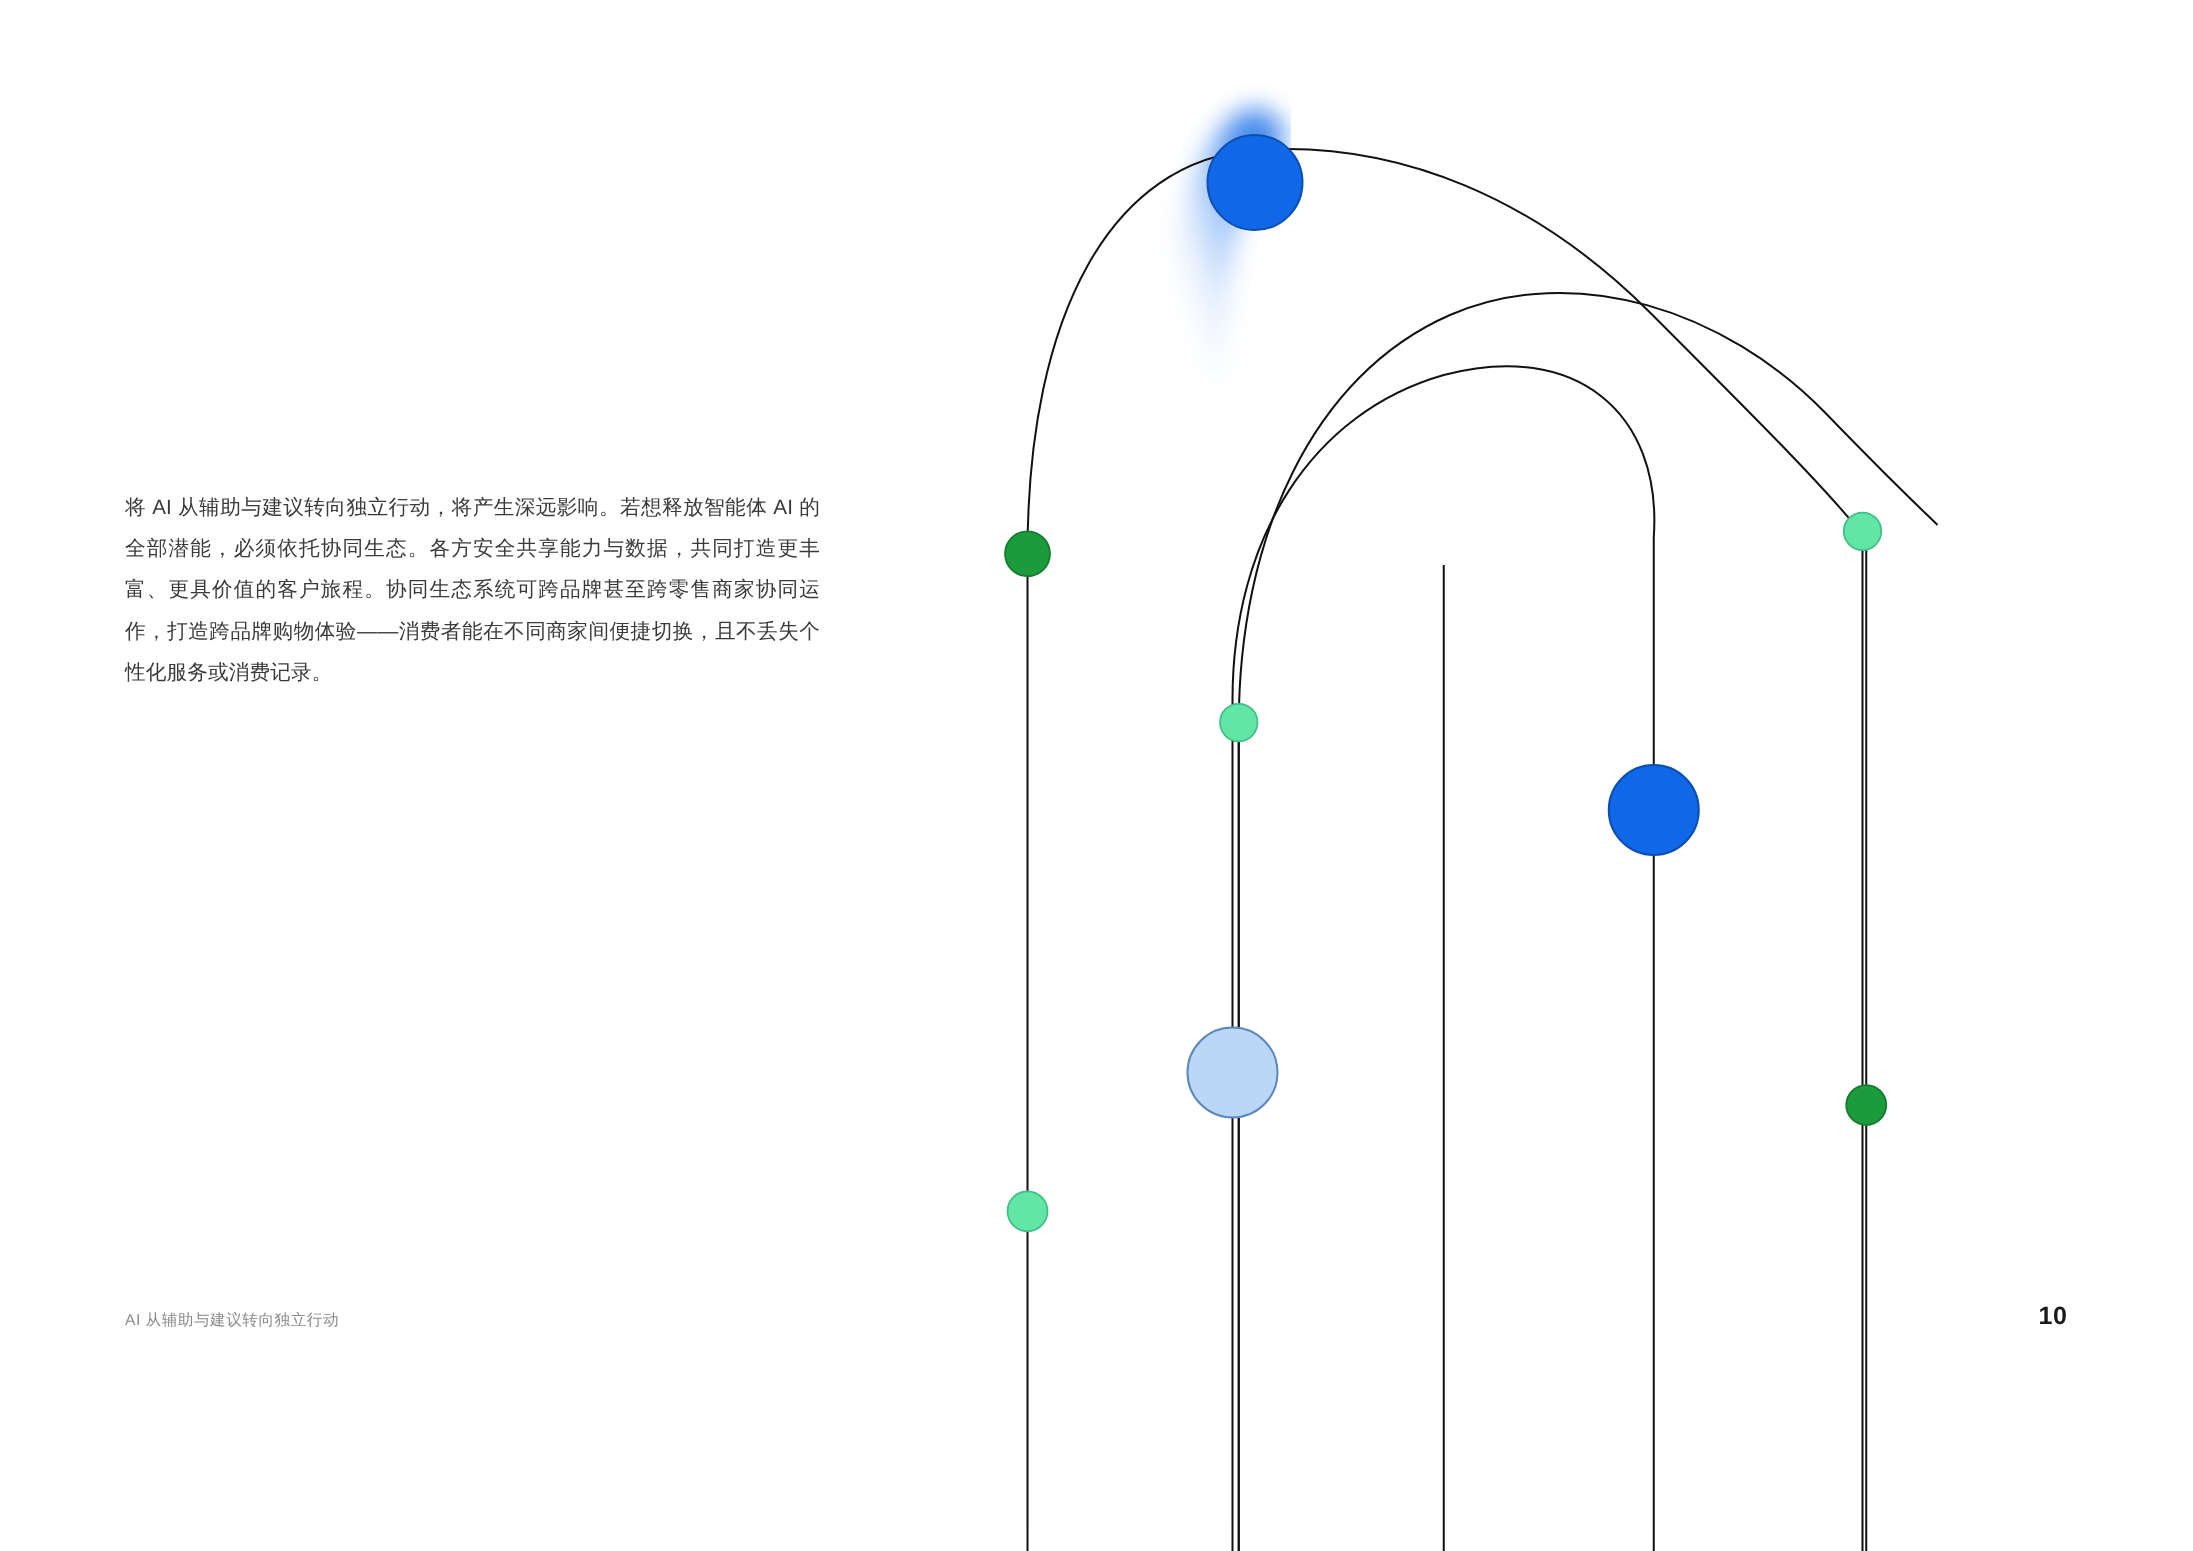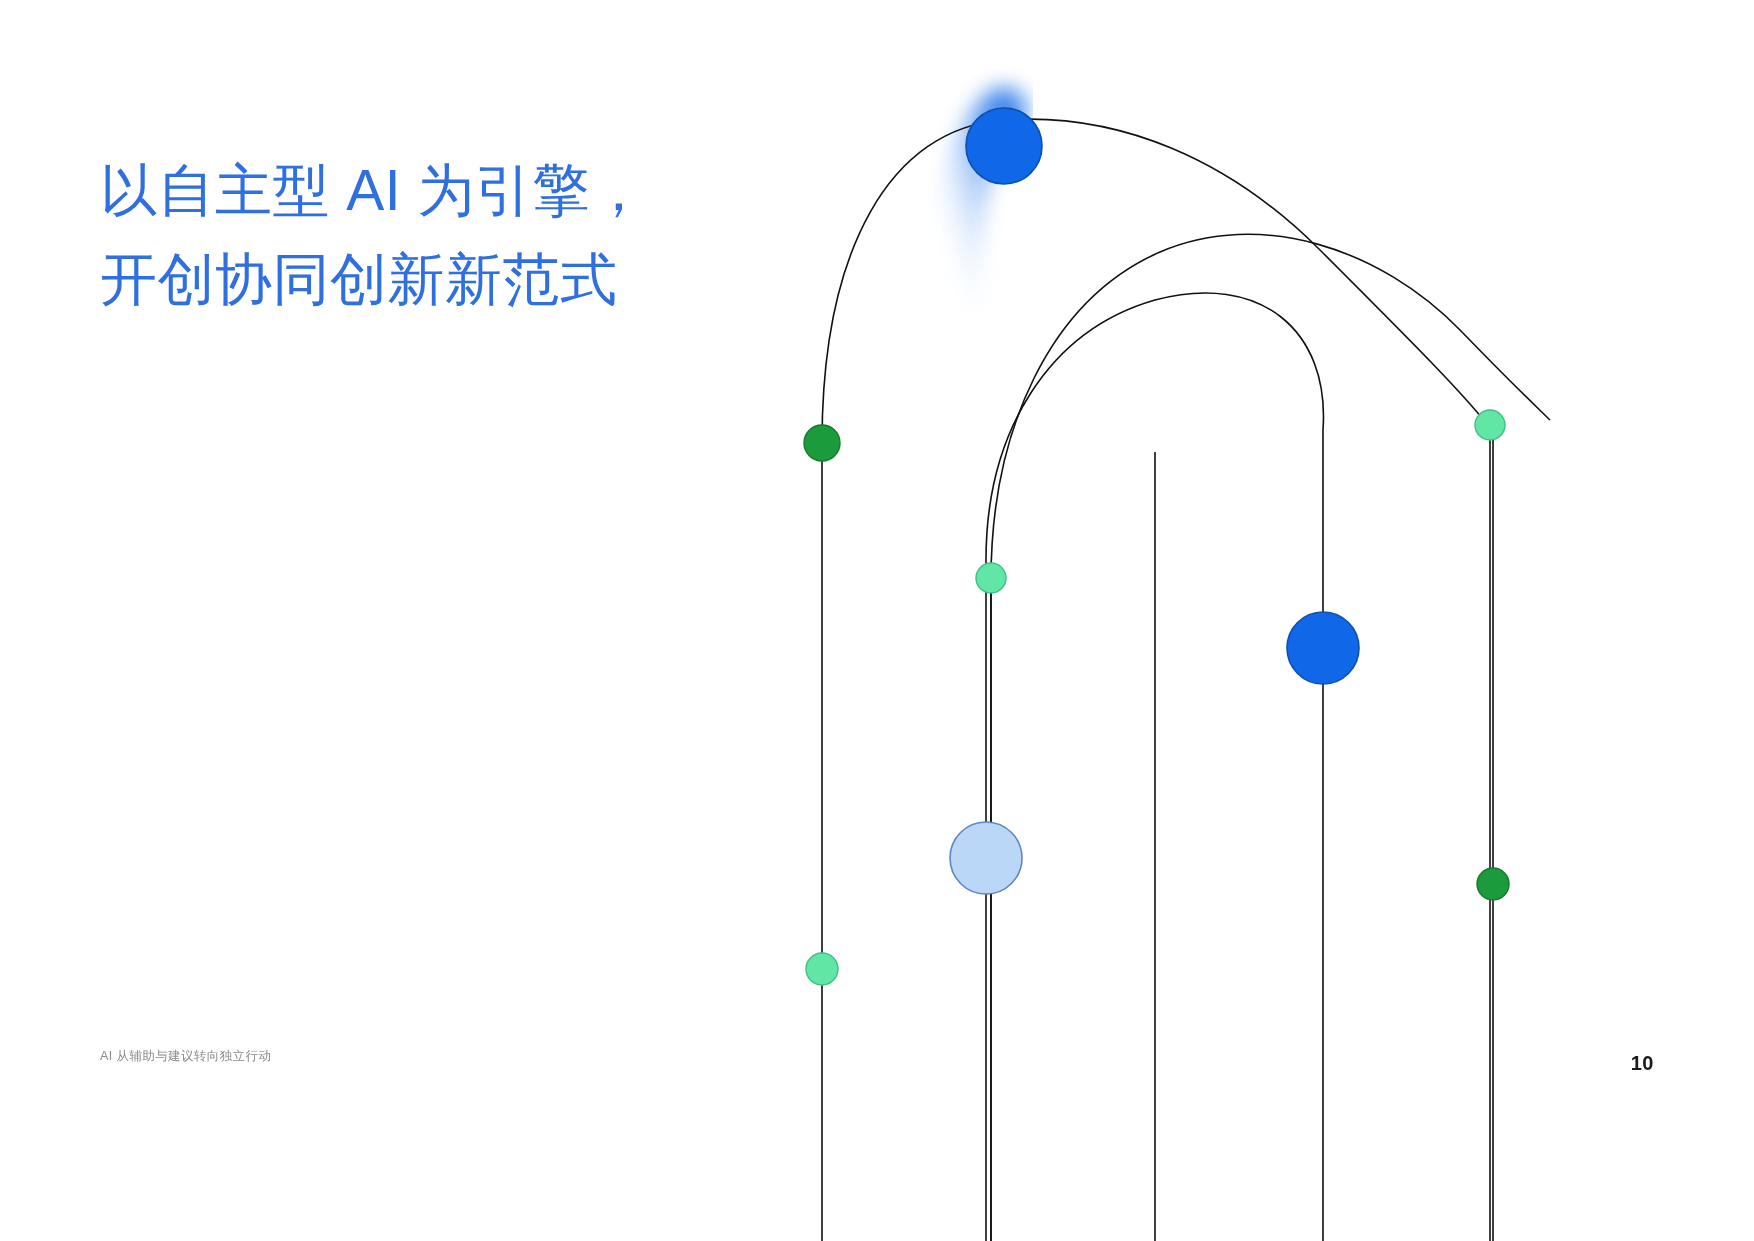--- a/index.html
+++ b/index.html
@@ -68,21 +68,20 @@
   }
 
   .page-number {
     position: absolute;
     right: 100px;
     top: 1042px;
     color: #1a1a1a;
     font-size: 20px;
     font-weight: 700;
     letter-spacing: 0.5px;
-    margin-top: 10px;
   }
 
   
   .graphic {
     position: absolute;
     left: 760px;
     top: 0;
     width: 994px;
     height: 1241px;
   }
@@ -92,24 +91,23 @@
     height: 1241px;
   }
 </style>
 </head>
 <body>
 
 <div id="page">
 
   <div class="left-col">
 
-    <h1 class="page-title">以自主型 AI 为引擎，
-开创协同创新新范式</h1>
 
     <div class="body-copy">
+      <p class="para">将 AI 从辅助与建议转向独立行动，将产生深远影响。若想释放智能体 AI 的全部潜能，必须依托协同生态。各方安全共享能力与数据，共同打造更丰富、更具价值的客户旅程。协同生态系统可跨品牌甚至跨零售商家协同运作，打造跨品牌购物体验——消费者能在不同商家间便捷切换，且不丢失个性化服务或消费记录。</p>
     </div>
 
     <div class="footer-note">AI 从辅助与建议转向独立行动</div>
   </div>
 
   <div class="page-number">10</div>
 
   <div class="graphic">
     <svg viewBox="0 0 994 1241" xmlns="http://www.w3.org/2000/svg" aria-hidden="true">
       <defs>

